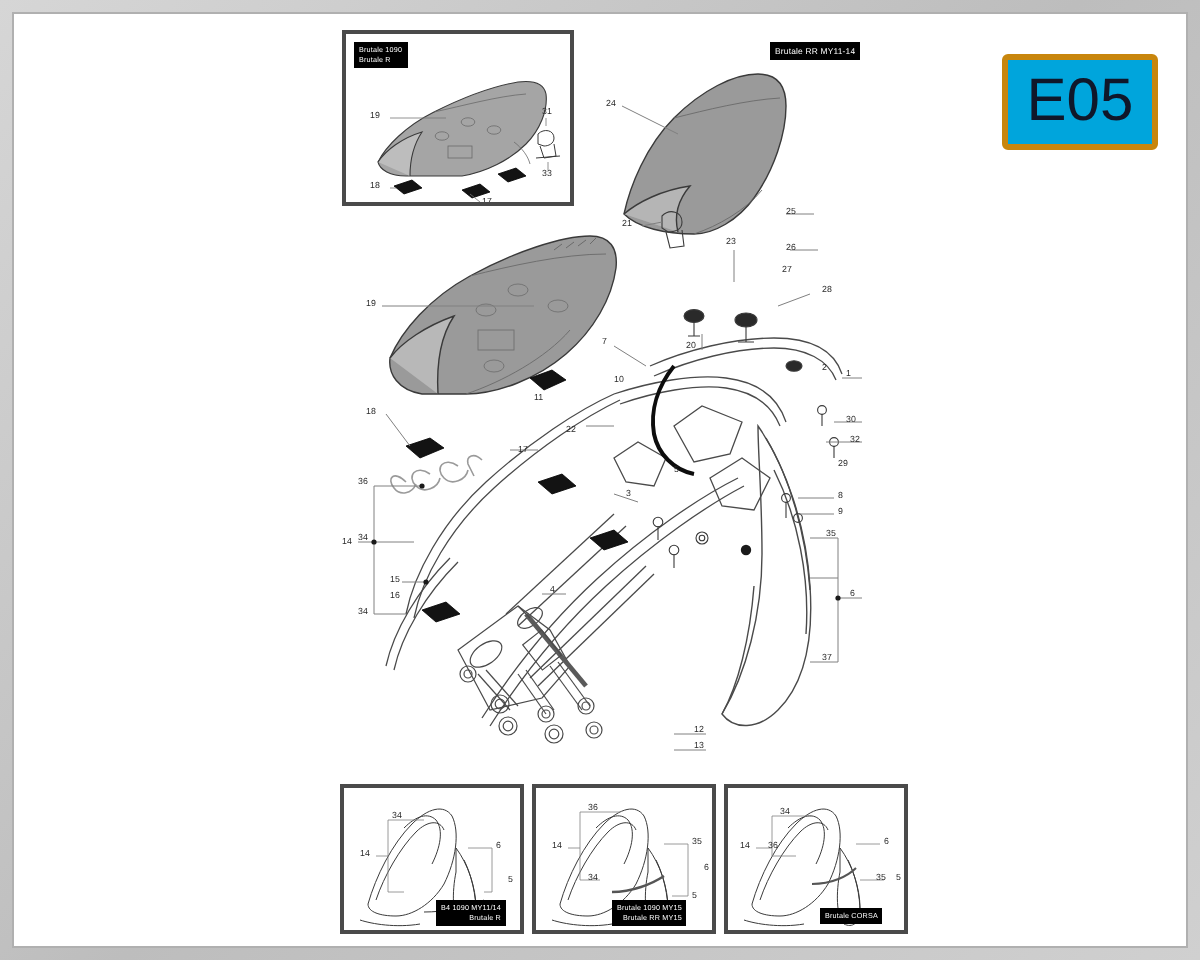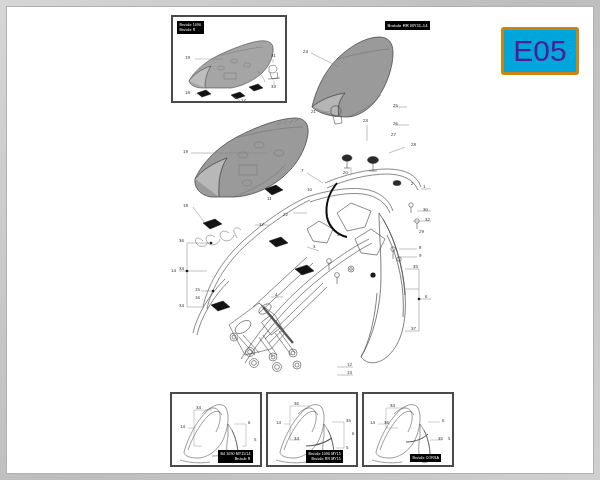--- a/index.html
+++ b/index.html
@@ -44,21 +44,21 @@
     background: #00a5dc;
     border: 3px solid #c8860d;
     border-radius: 3px;
     display: flex;
     align-items: center;
     justify-content: center;
     box-sizing: border-box;
     z-index: 40;
   }
   #badge span {
-    color: #4c1d95;
+    color: #0f172a;
     font-size: 30px;
     font-family: "Liberation Sans", sans-serif;
     letter-spacing: 0px;
     line-height: 1;
   }
 
   
   .inset {
     position: absolute;
     background: #ffffff;

